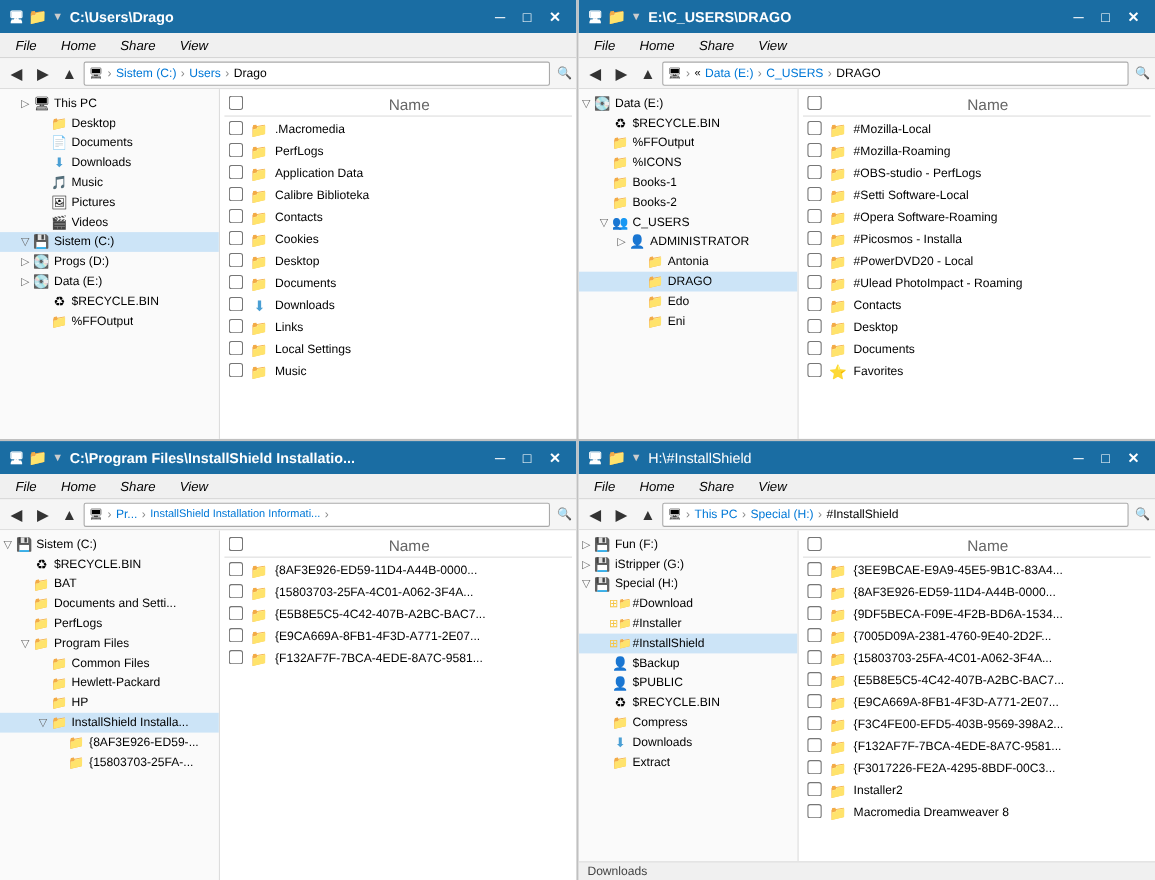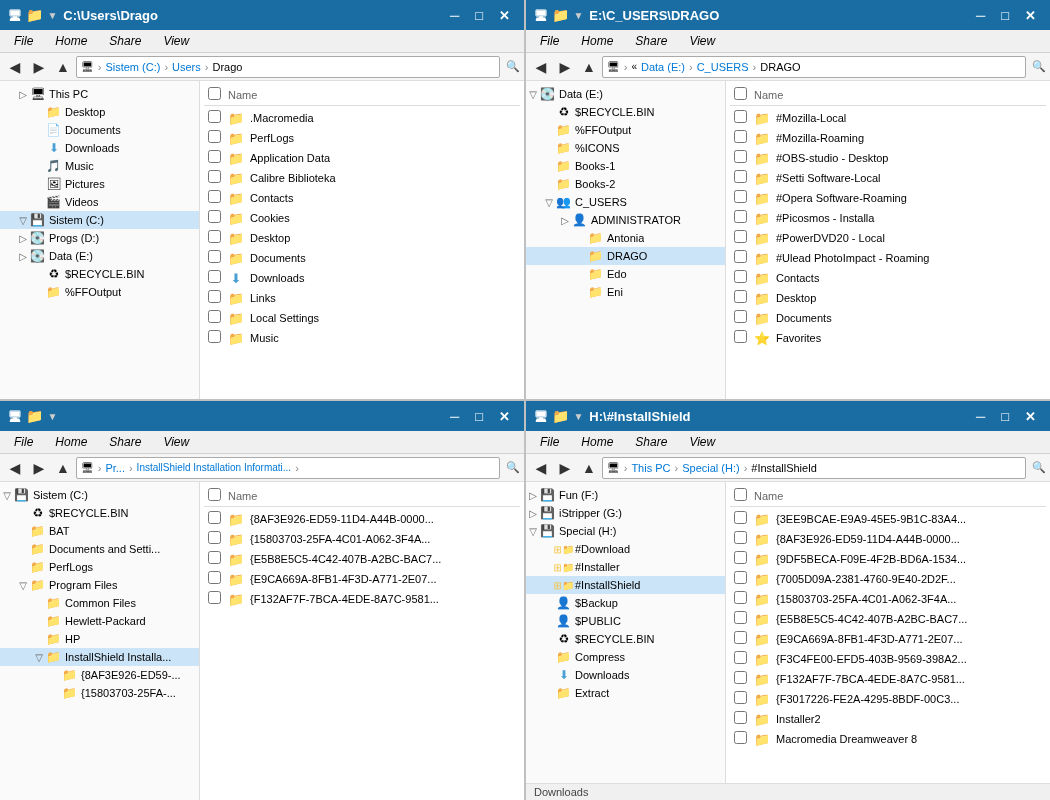--- a/index.html
+++ b/index.html
@@ -22,21 +22,21 @@
     .main-panel { flex: 1; overflow-y: auto; padding: 4px; }
 
     .tree-item { display: flex; align-items: center; padding: 1px 0; cursor: pointer; white-space: nowrap; overflow: hidden; text-overflow: ellipsis; }
     .tree-item.selected { background: #cce4f7; }
     .tree-indent { display: inline-block; width: 16px; flex-shrink: 0; }
     .tree-expand { width: 14px; text-align: center; color: #666; font-size: 10px; cursor: pointer; flex-shrink: 0; }
     .tree-icon { width: 16px; height: 16px; flex-shrink: 0; margin-right: 3px; display: flex; align-items: center; justify-content: center; font-size: 12px; }
     .tree-label { font-size: 11px; overflow: hidden; text-overflow: ellipsis; }
     .file-list-header { display: flex; align-items: center; padding: 2px 4px; border-bottom: 1px solid #ddd; margin-bottom: 2px; }
     .col-check { width: 20px; }
-    .col-name { flex: 1; font-size: 11px; color: #666; }
+    .col-name { flex: 1; font-size: 14px; color: #666; text-align: center; }
 
     .file-item { display: flex; align-items: center; padding: 2px 4px; cursor: pointer; }
     .file-icon { width: 16px; height: 16px; margin-right: 6px; display: flex; align-items: center; justify-content: center; font-size: 13px; flex-shrink: 0; }
     .file-name { font-size: 11px; }
 
     .status-bar { background: #f0f0f0; border-top: 1px solid #ddd; padding: 2px 8px; font-size: 11px; color: #444; display: flex; align-items: center; gap: 8px; }
 
     
     .icon-folder { color: #f5c542; }
     .icon-folder-blue { color: #4a9fd4; }
@@ -361,21 +361,21 @@
         <span class="file-name">#Mozilla-Local</span>
       </div>
       <div class="file-item">
         <span class="col-check"><input type="checkbox" style=""></span>
         <span class="file-icon" style="color:#f5c542;">📁</span>
         <span class="file-name">#Mozilla-Roaming</span>
       </div>
       <div class="file-item">
         <span class="col-check"><input type="checkbox" style=""></span>
         <span class="file-icon" style="color:#f5c542;">📁</span>
-        <span class="file-name">#OBS-studio - Desktop</span>
+        <span class="file-name">#OBS-studio - PerfLogs</span>
       </div>
       <div class="file-item">
         <span class="col-check"><input type="checkbox" style=""></span>
         <span class="file-icon" style="color:#f5c542;">📁</span>
         <span class="file-name">#Setti Software-Local</span>
       </div>
       <div class="file-item">
         <span class="col-check"><input type="checkbox" style=""></span>
         <span class="file-icon" style="color:#f5c542;">📁</span>
         <span class="file-name">#Opera Software-Roaming</span>
@@ -419,20 +419,21 @@
   </div>
 </div>
 
 <div id="win3" class="explorer-window">
   <div class="title-bar">
     <div class="tb-icons">
       <span style="font-size:11px;">🖥</span>
       <span style="color:#f5c542;font-size:14px;">📁</span>
       <span style="font-size:10px; color:#ccc;">▼</span>
     </div>
+    <span style="font-size:13px; font-weight:bold;">C:\Program Files\InstallShield Installatio...</span>
     <div style="margin-left:auto; display:flex; gap:4px;">
       <span style="cursor:pointer; padding:0 6px; color:white;">─</span>
       <span style="cursor:pointer; padding:0 6px; color:white;">□</span>
       <span style="cursor:pointer; padding:0 6px; color:white;">✕</span>
     </div>
   </div>
   <div class="menu-bar">
     <span class="menu-item">File</span>
     <span class="menu-item">Home</span>
     <span class="menu-item">Share</span>
@@ -568,21 +569,21 @@
   </div>
 </div>
 
 <div id="win4" class="explorer-window">
   <div class="title-bar">
     <div class="tb-icons">
       <span style="font-size:11px;">🖥</span>
       <span style="color:#f5c542;font-size:14px;">📁</span>
       <span style="font-size:10px; color:#ccc;">▼</span>
     </div>
-    <span style="font-size:13px; font-weight:bold;">H:\#InstallShield</span>
+    <span style="font-size:13px; font-weight:normal;">H:\#InstallShield</span>
     <div style="margin-left:auto; display:flex; gap:4px;">
       <span style="cursor:pointer; padding:0 6px; color:white;">─</span>
       <span style="cursor:pointer; padding:0 6px; color:white;">□</span>
       <span style="cursor:pointer; padding:0 6px; color:white;">✕</span>
     </div>
   </div>
   <div class="menu-bar">
     <span class="menu-item">File</span>
     <span class="menu-item">Home</span>
     <span class="menu-item">Share</span>

